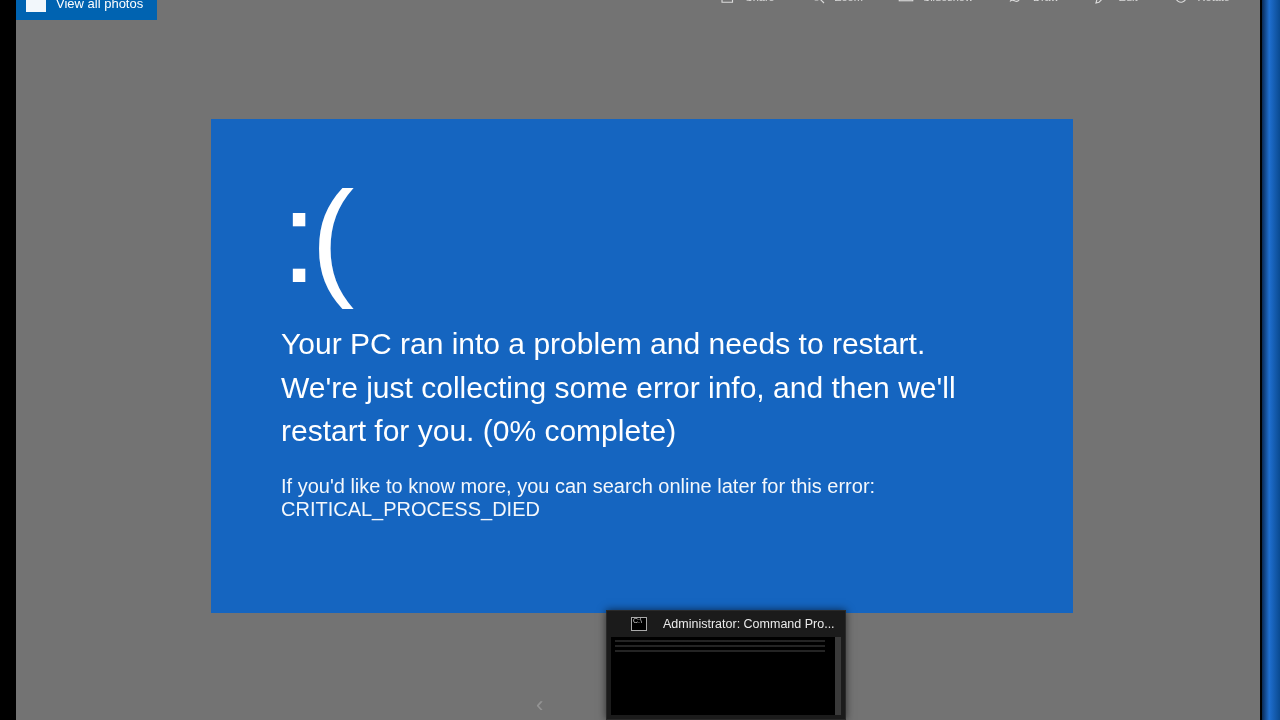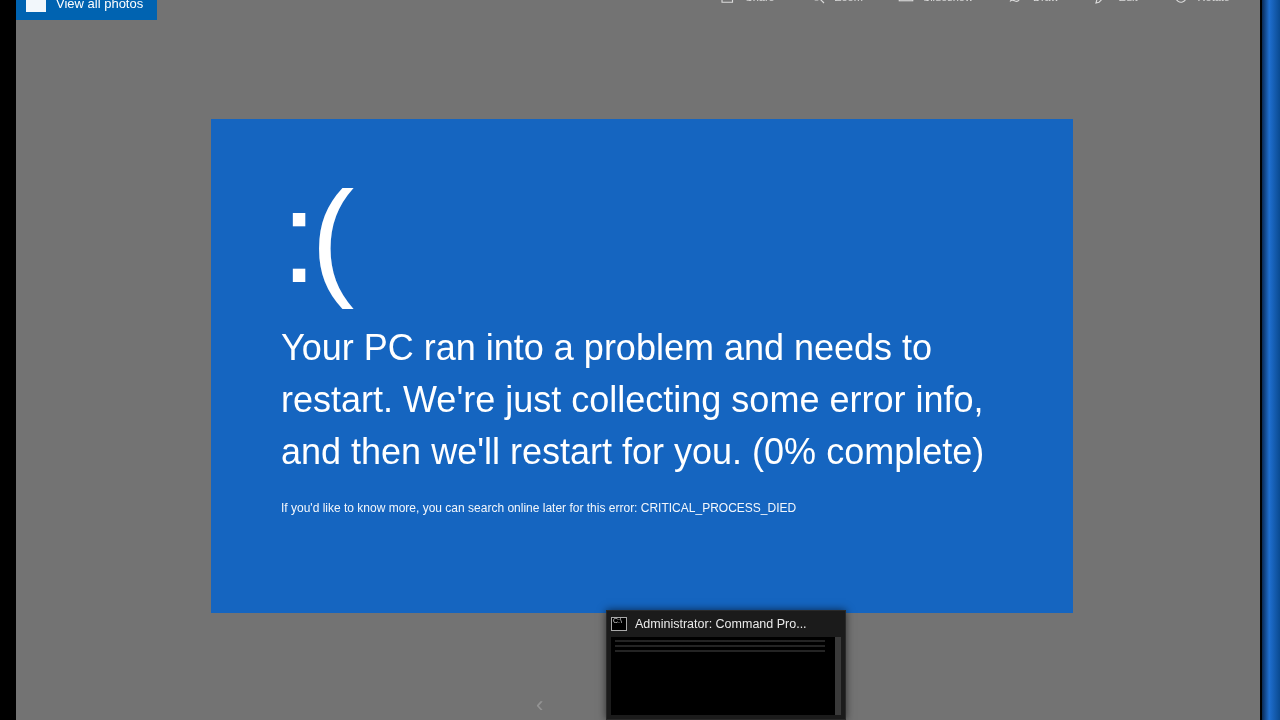--- a/index.html
+++ b/index.html
@@ -75,47 +75,47 @@
   }
   .bsod .face {
     font-size: 130px;
     font-weight: 300;
     line-height: .9;
     letter-spacing: -6px;
     margin-bottom: 26px;
     font-family: "Segoe UI Light","Segoe UI",Arial,sans-serif;
   }
   .bsod .msg {
-    font-size: 36px;
+    font-size: 30px;
     font-weight: 300;
     line-height: 1.45;
     max-width: 720px;
     font-family: "Segoe UI Light","Segoe UI",Arial,sans-serif;
   }
   .bsod .sub {
     margin-top: 22px;
-    font-size: 12px;
+    font-size: 20px;
     font-weight: 400;
     opacity: .95;
   }
 
   
   .thumb {
     position: absolute;
     left: 590px; top: 610px;
     width: 240px;
     background: #1b1b1b;
     border: 1px solid #2a2a2a;
     box-shadow: 0 0 8px rgba(0,0,0,.6);
   }
   .thumb .thead {
     display: flex;
     align-items: center;
-    gap: 8px;
-    padding: 6px 4px;
+    gap: 16px;
+    padding: 6px 24px;
     color: #eaeaea;
     font-size: 12.5px;
     white-space: nowrap;
     overflow: hidden;
     text-overflow: ellipsis;
   }
   .thumb .ticon {
     width: 16px; height: 14px;
     background: #000;
     border: 1px solid #aaa;

